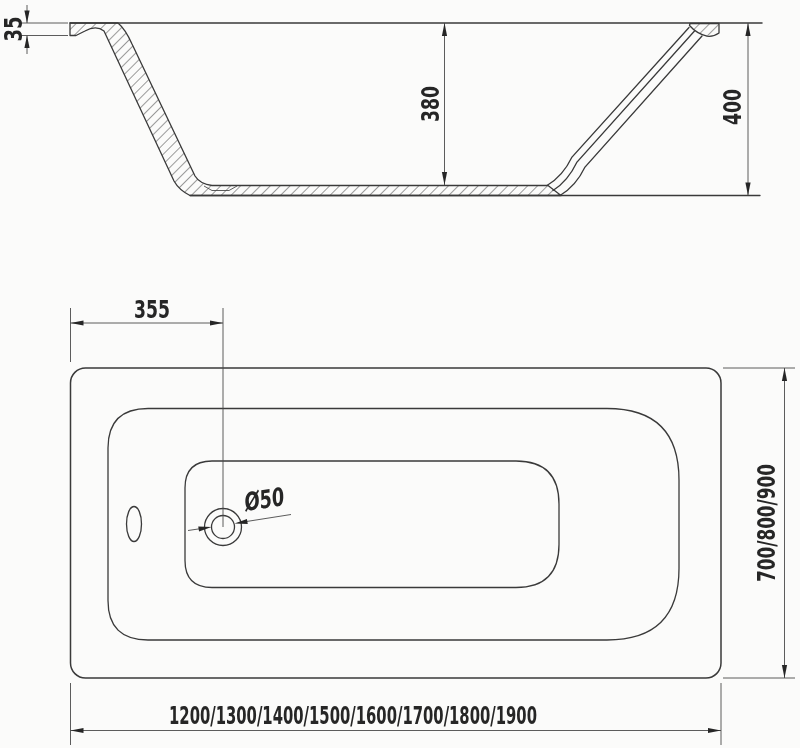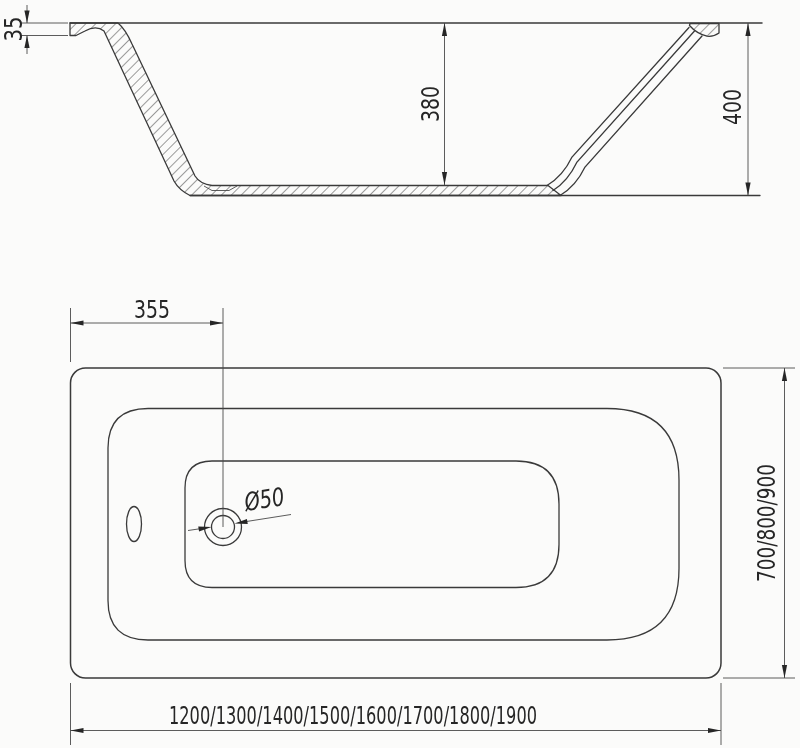--- a/index.html
+++ b/index.html
@@ -2,21 +2,21 @@
 <html style="--line: #3a3a3a; --dim: #4a4a4a; --ink: #262626; --bg: #fbfbfa;"><head>
 <meta charset="utf-8">
 <style>
   :root{
     --bg:#fbfbfa;
     --line:#3a3a3a;
     --dim:#4a4a4a;
     --ink:#262626;
   }
   html,body{margin:0;padding:0;background:var(--bg);}
-  .sheet{width:800px;height:748px;background:var(--bg);position:relative;overflow:hidden;}
+  .sheet{width:800px;height:748px;background:var(--bg);position:relative;overflow:hidden;font-weight:bold;}
   svg{display:block;}
   .thick{stroke:var(--line);stroke-width:1.5;fill:none;stroke-linecap:round;}
   .med{stroke:var(--line);stroke-width:1.3;fill:none;stroke-linecap:round;}
   .thin{stroke:var(--dim);stroke-width:0.9;fill:none;stroke-linecap:butt;}
   .hatched{fill:url(#hatch);stroke:var(--line);stroke-width:1.3;stroke-linejoin:round;}
   .arrow{fill:var(--ink);stroke:none;}
   text{font-family:"DejaVu Sans","Liberation Sans",sans-serif;
        font-size:25px;fill:var(--ink);}
   .dimtext-oblique{font-style:italic;}
 </style>

